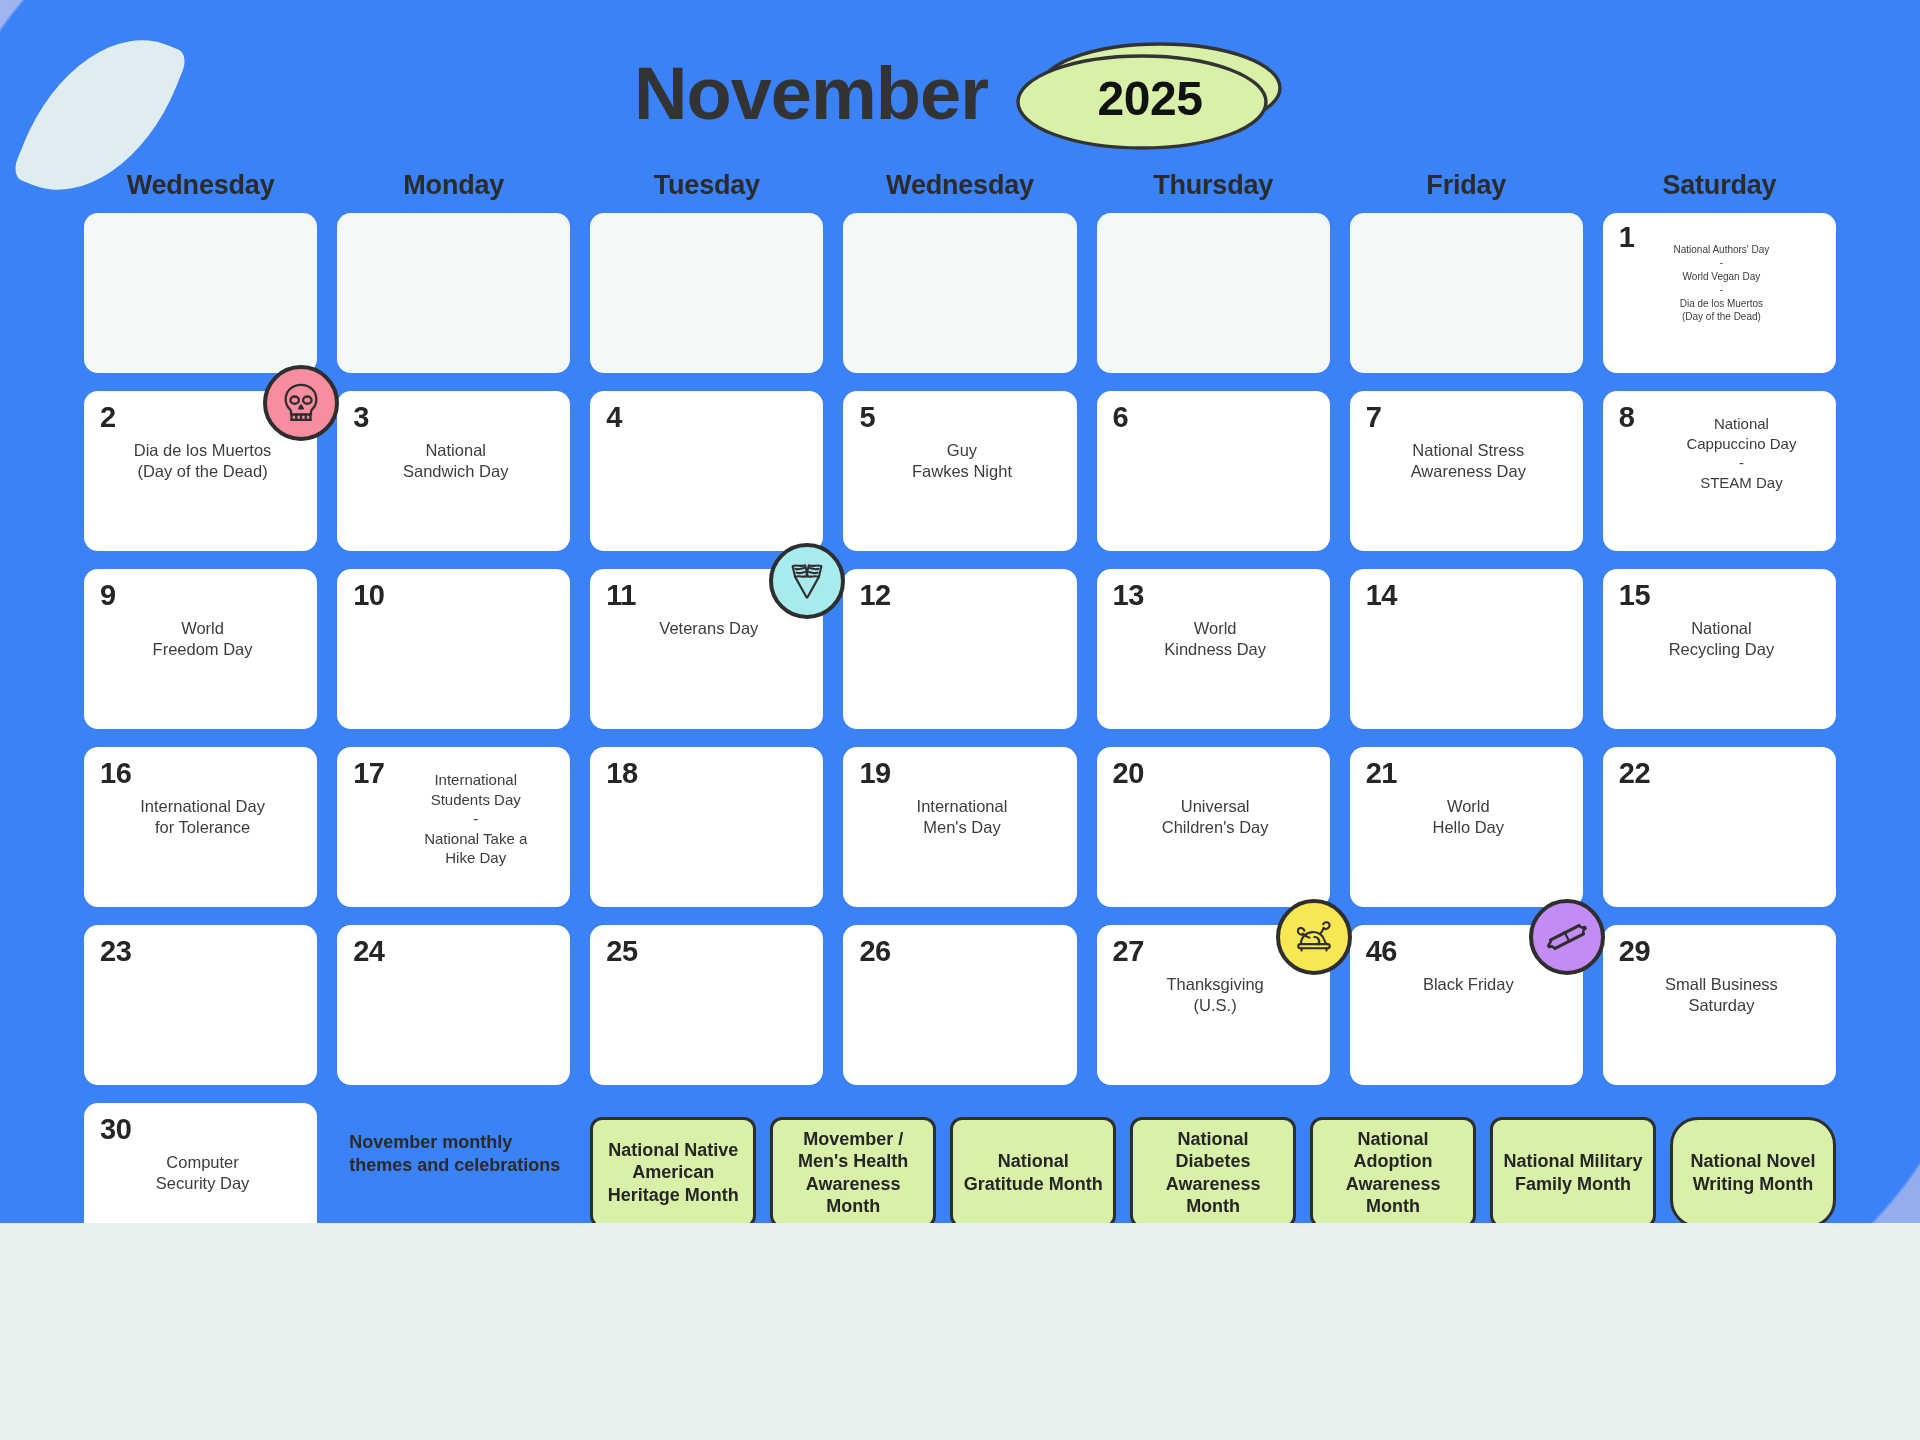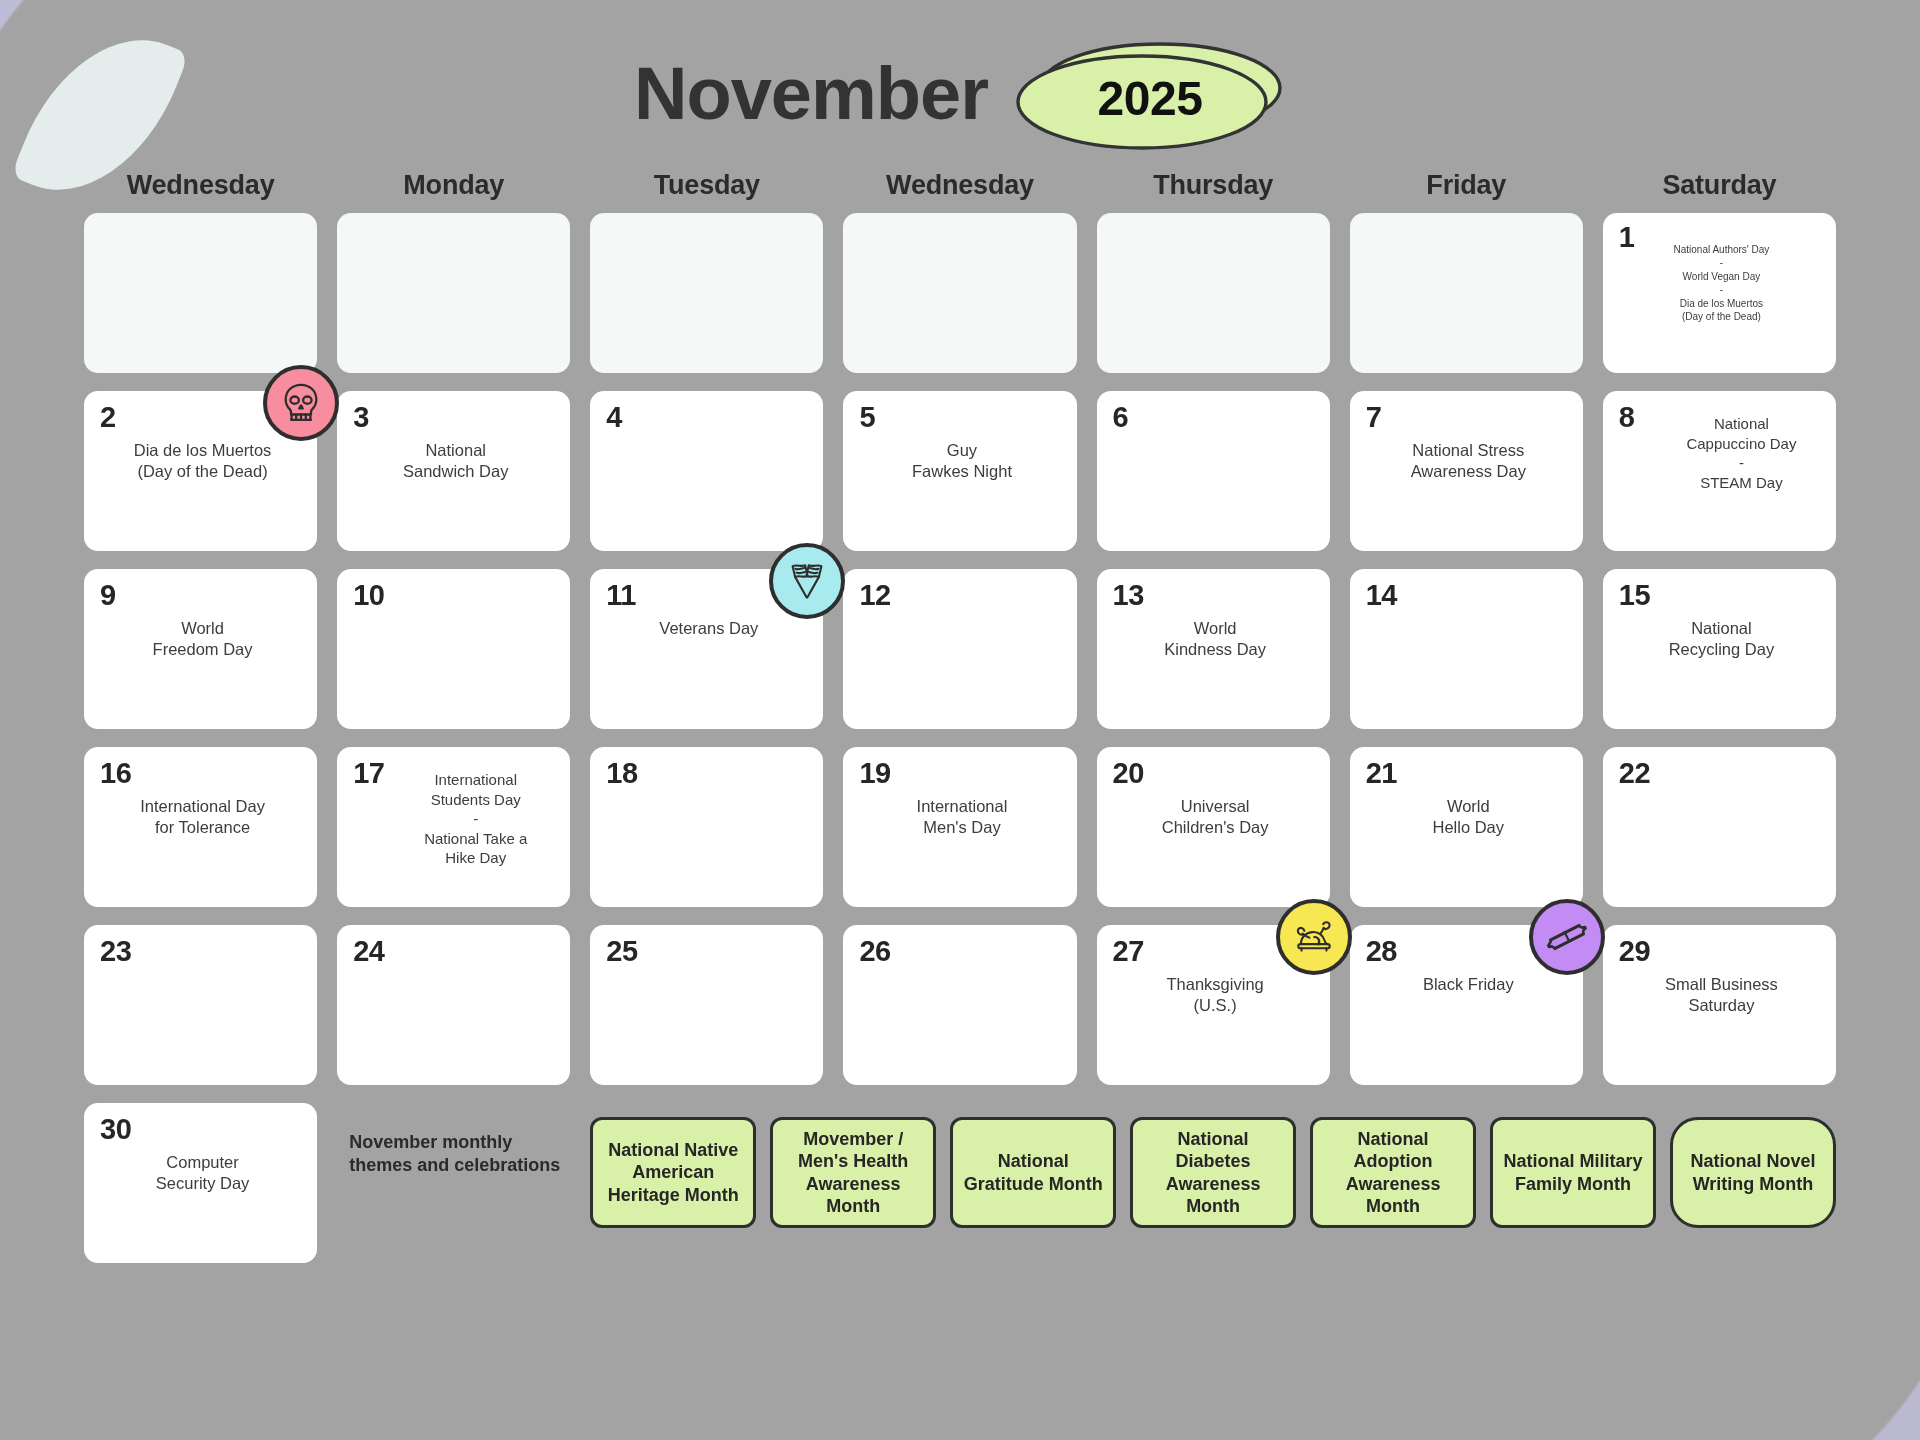--- a/index.html
+++ b/index.html
@@ -4,22 +4,22 @@
 <style>
   * { box-sizing: border-box; margin: 0; padding: 0; }
   html, body {
     width: 1920px; height: 1440px;
     background: #e8f1ef;
     font-family: "Liberation Sans", sans-serif;
     overflow: hidden;
   }
   #page {
     position: relative;
-    width: 1920px; height: 1440px;
-    background: #a3a3a3;
+    width: 1920px; height: 1223px;
+    background: #3b82f6;
     overflow: hidden;
   }
 
   
   .deco { position: absolute; pointer-events: none; }
   .deco-tl {
     left: -250px; top: -330px;
     width: 760px; height: 760px;
     border-radius: 50%;
     background: #c9c8ec;
@@ -383,21 +383,21 @@
                   <path d="M34.2 14.5c-1 2.6-2.2 4.5-3.8 6"></path>
                   <path d="M10.5 31.4c-.5-6.4 4.6-12 11.6-12.5 3.4-.3 6.6.8 9 2.7 2 1.6 3.2 3.8 3.9 6.1.5 1.7 1.3 2.9 2.5 3.7"></path>
                   <path d="M28.5 31.6c1.3-1.9 1.2-4.4-.3-6.1-1-1.1-2.4-1.6-3.8-1.4"></path>
                   <rect x="7.6" y="31.4" width="32.8" height="4.4" rx="2.2"></rect>
                   <path d="M11 35.8v2.4M37 35.8v2.4"></path>
                 </svg>
               </span>
             </div>
           </div>
           <div class="cell">
-            <div class="daynum">28</div>
+            <div class="daynum">46</div>
             <div class="events">Black Friday</div>
             <div class="badge" style="background: rgb(195, 140, 245);">
               <span>
                 <svg viewBox="0 0 48 48" fill="none" stroke="#2e2e2e" stroke-width="2.3" stroke-linecap="round" stroke-linejoin="round">
                   <g transform="rotate(-27 24 24)">
                     <path d="M7 19.5h34c0 2.2 1.8 4 4 4s-4 0 0 0v1c-2.2 0-4 1.8-4 4H7c0-2.2-1.8-4-4-4s1.8-4 4-4v-1Z"></path>
                     <path d="M7 18.5h34c0 2.5 2 4.5 4.5 4.5v2c-2.5 0-4.5 2-4.5 4.5H7c0-2.5-2-4.5-4.5-4.5v-2C5 23 7 21 7 18.5Z"></path>
                     <path d="M24 18.5v10.5"></path>
                   </g>
                 </svg>

